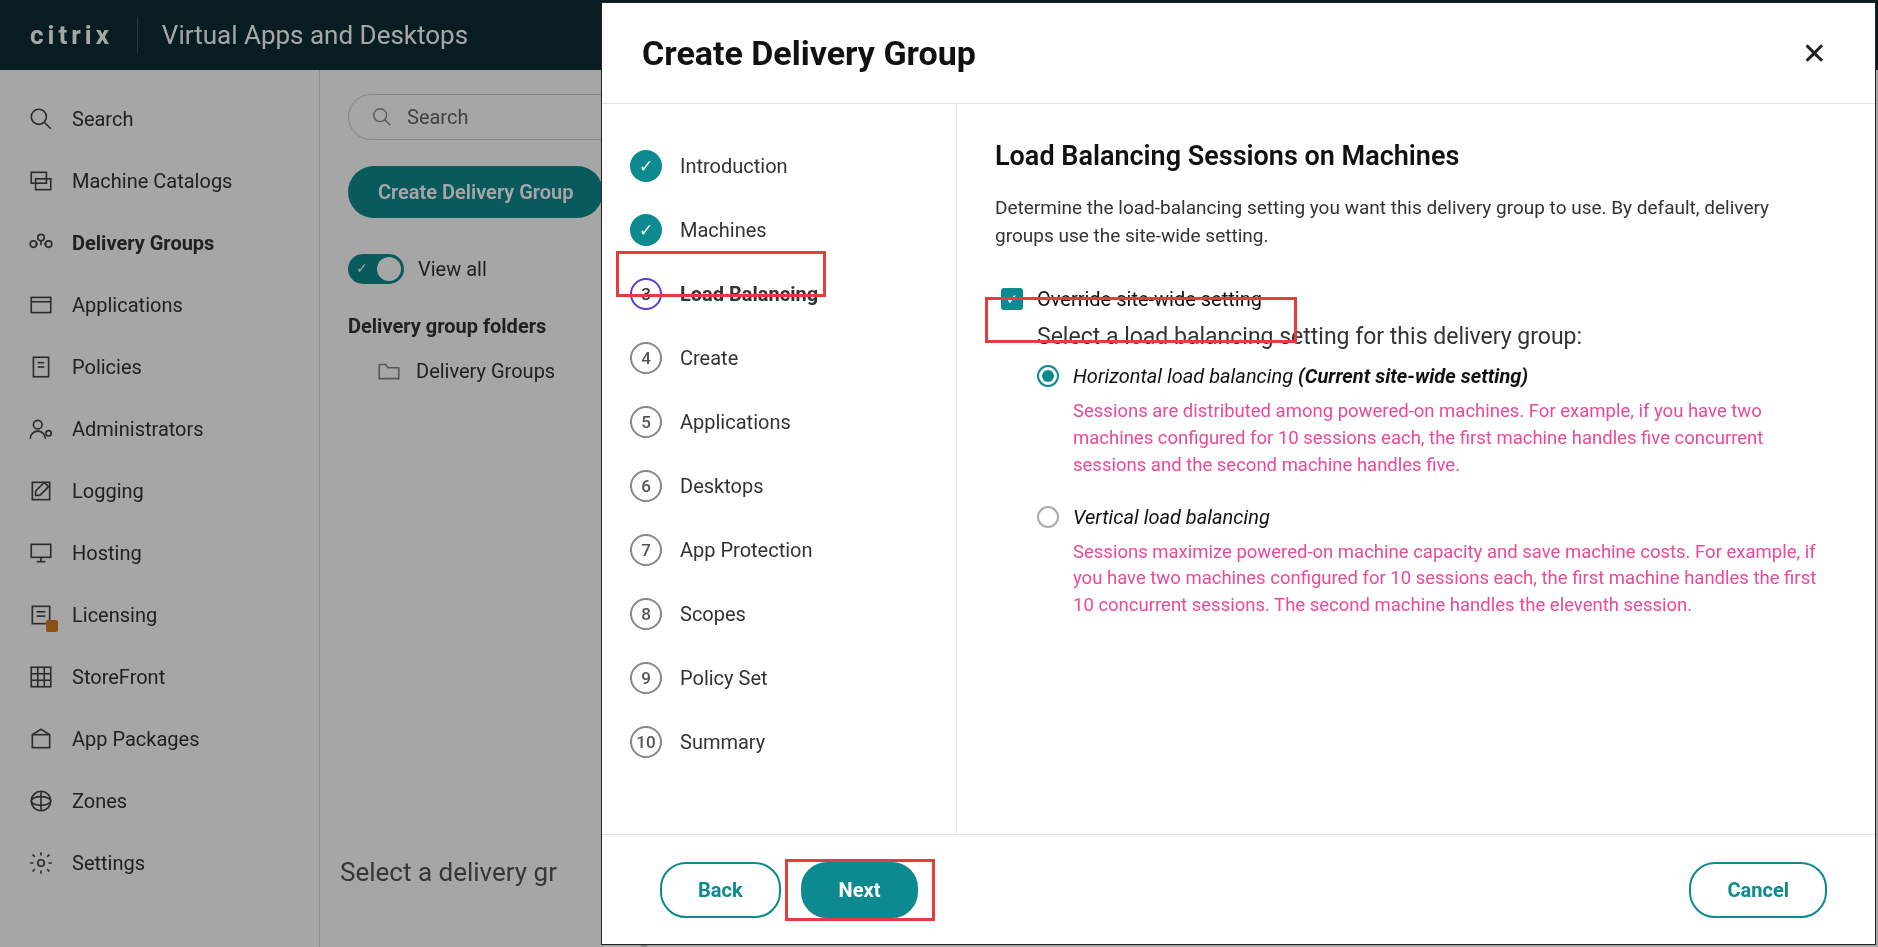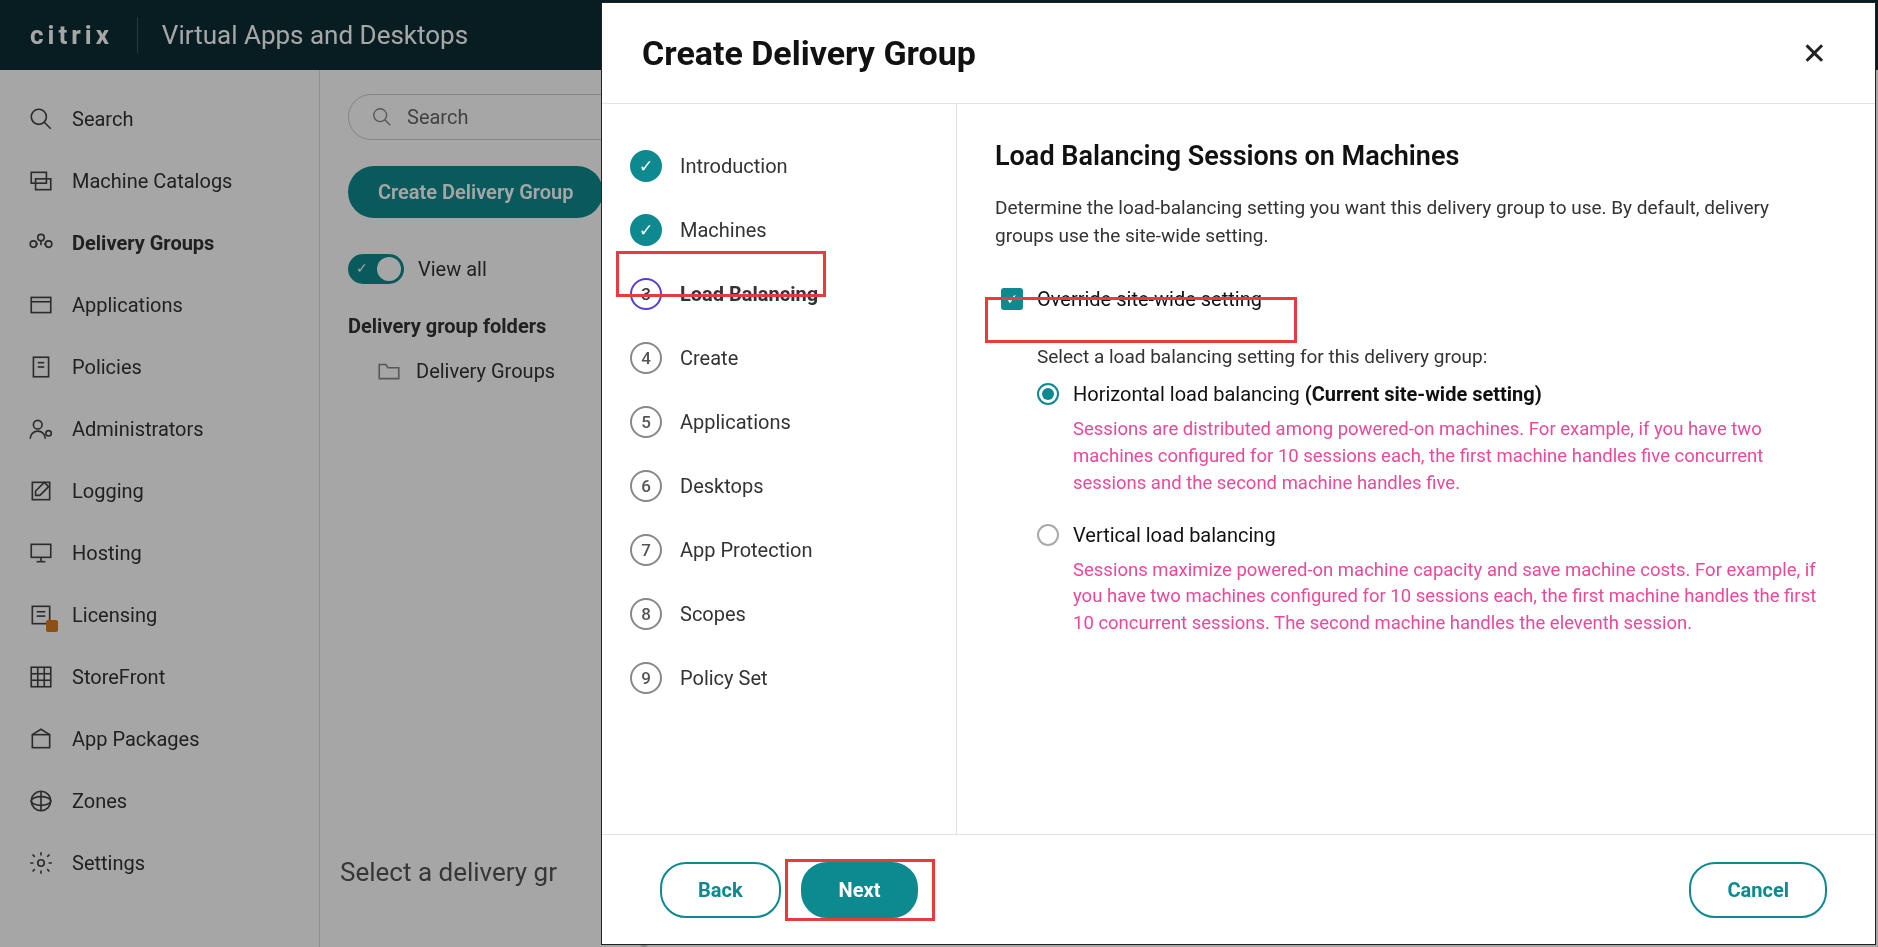--- a/index.html
+++ b/index.html
@@ -51,24 +51,24 @@
   .step.current { font-weight: 700; }
   .step.pending .step-ind { border: 2px solid #888; color: #555; background: #fff; }
   .step-hl { position: absolute; border: 3px solid #e83c3c; pointer-events: none; }
 
   .form-col { flex: 1; padding: 36px 48px 0 38px; overflow: auto; }
   .page-heading { font-size: 27px; font-weight: 600; color: #111; margin-bottom: 22px; }
   .page-desc { font-size: 19px; color: #333; line-height: 1.45; margin-bottom: 30px; }
 
   .checkbox-row { display: flex; align-items: center; gap: 14px; font-size: 20px; color: #111; padding: 8px 6px; position: relative; }
   .cbox { width: 22px; height: 22px; background: #0d8a8f; border-radius: 3px; display: inline-flex; align-items: center; justify-content: center; color: #fff; font-size: 14px; }
-  .sub-label { margin: 26px 0 14px 42px; font-size: 19px; color: #333; }
+  .sub-label { margin: 4px 0 14px 42px; font-size: 23px; color: #333; }
 
   .radio-block { margin-left: 42px; margin-bottom: 26px; }
-  .radio-row { display: flex; align-items: center; gap: 14px; font-size: 20px; color: #111; margin-bottom: 10px; }
+  .radio-row { display: flex; align-items: center; gap: 14px; font-size: 20px; color: #111; margin-bottom: 10px; font-style: italic; }
   .radio { width: 22px; height: 22px; border: 2px solid #0d8a8f; border-radius: 50%; display: inline-flex; align-items: center; justify-content: center; flex-shrink:0; }
   .radio.off { border-color: #aaa; }
   .radio .dot { width: 12px; height: 12px; background: #0d8a8f; border-radius: 50%; }
   .radio-desc { margin-left: 36px; font-size: 18.5px; color: #ec4899; line-height: 1.45; }
   .strong { font-weight: 700; }
 
   .modal-foot { height: 110px; border-top: 1px solid #e2e2e2; display: flex; align-items: center; padding: 0 48px 0 40px; }
   .btn { border-radius: 26px; padding: 14px 36px; font-size: 20px; font-weight: 700; cursor: pointer; }
   .btn-outline { background: #fff; border: 2px solid #0d8a8f; color: #0d8a8f; }
   .btn-fill { background: #0d8a8f; border: 2px solid #0d8a8f; color: #ffffff; }
@@ -286,20 +286,24 @@
           <span>App Protection</span>
         </div>
       <div class="step pending">
           <span class="step-ind">8</span>
           <span>Scopes</span>
         </div>
       <div class="step pending">
           <span class="step-ind">9</span>
           <span>Policy Set</span>
         </div>
+      <div class="step pending">
+          <span class="step-ind">10</span>
+          <span>Summary</span>
+        </div>
       <div class="step-hl" style="left:14px; top:147px; width:210px; height:46px;"></div>
     </div>
     <div class="form-col" style="position:relative;">
       <div class="page-heading">Load Balancing Sessions on Machines</div>
       <div class="page-desc">Determine the load-balancing setting you want this delivery group to use. By default, delivery groups use the site-wide setting.</div>
 
       <div class="checkbox-row" style="width:fit-content;">
         <span class="cbox">✓</span>
         <span>Override site-wide setting</span>
       </div>

